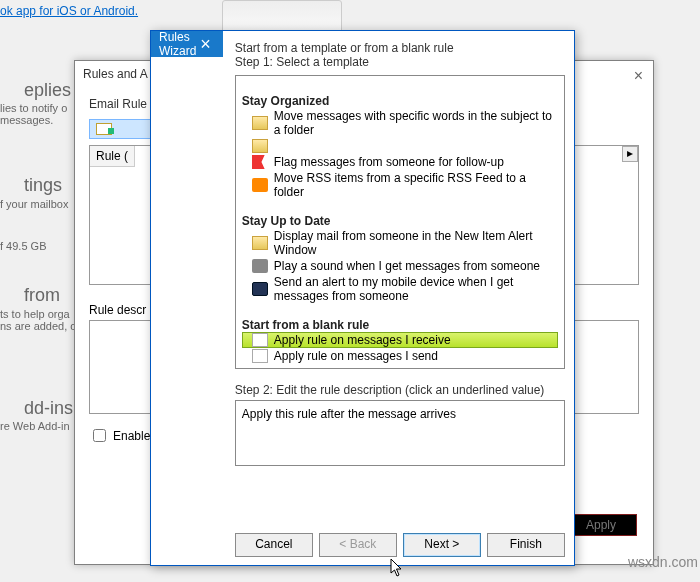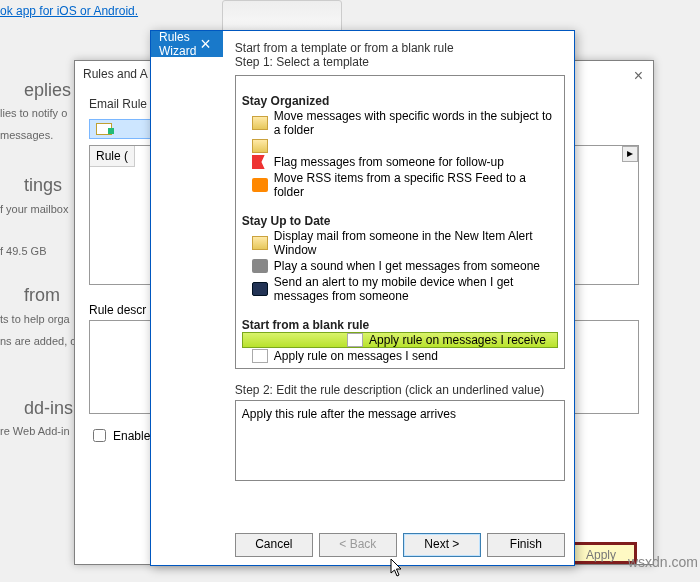--- a/index.html
+++ b/index.html
@@ -2,61 +2,61 @@
 <html><head>
 <meta charset="utf-8">
 <style>
 * { box-sizing: border-box; font-family: "Segoe UI", Tahoma, sans-serif; font-size: 12px; }
 body { margin: 0; width: 700px; height: 582px; background: #f0f0f0; position: relative; overflow: hidden; }
 
 
 .bg-link { position: absolute; top: 4px; left: 0; color: #0066cc; text-decoration: underline; font-size: 12px; }
 .bg-photo { position: absolute; top: 0; left: 222px; width: 120px; height: 50px; border: 1px solid #ccc; background: linear-gradient(#eee,#fff); border-radius: 3px; }
 .sec-title { position: absolute; left: 0; color: #666; font-size: 18px; font-weight: 300; padding-left: 24px; }
-.sec-desc { position: absolute; left: 0; color: #666; font-size: 11px; line-height: 22px; }
+.sec-desc { position: absolute; left: 0; color: #666; font-size: 11px; line-height: 12px; }
 
 
 .rules-dialog { position: absolute; left: 74px; top: 60px; width: 580px; height: 505px; background: #fff; border: 1px solid #808080; box-shadow: 0 0 8px rgba(0,0,0,.25); }
 .rules-title { height: 28px; padding: 6px 8px; color: #333; font-size: 12px; }
 .rules-close { position: absolute; right: 10px; top: 6px; color: #666; font-size: 16px; cursor: pointer; }
 .rules-body { padding: 8px 14px; }
 .tab-label { color: #333; margin-bottom: 6px; }
 .toolbar { padding: 2px 0; }
 .new-rule-btn { display: inline-flex; align-items: center; background: #cde6ff; border: 1px solid #7ab7ff; padding: 2px 6px; gap: 40px; }
 .new-rule-btn .ico { width: 16px; height: 12px; background: #fff; border: 1px solid #c0a030; margin-right: 4px; position: relative; }
 .new-rule-btn .ico::after{content:"";position:absolute;right:-3px;top:4px;width:6px;height:6px;background:#2b7;}
 .rule-grid { border: 1px solid #999; margin-top: 4px; height: 140px; }
 .rule-grid-hdr { background: #f4f4f4; border-bottom: 1px solid #ccc; padding: 3px 6px; display: inline-block; border-right: 1px solid #ccc; }
 .rule-grid-scroll { float: right; width: 16px; height: 16px; border: 1px solid #aaa; background: #eee; text-align: center; line-height: 12px; }
 .rule-desc-label { margin-top: 18px; }
 .rule-desc-box { border: 1px solid #999; height: 94px; margin-top: 3px; background: #fff; }
 .enable-row { margin-top: 12px; display: flex; align-items: center; gap: 4px; }
 .enable-row input { width: 13px; height: 13px; }
-.apply-btn { position: absolute; right: 16px; bottom: 0; width: 72px; height: 22px; background: #fef9c3; border: 3px solid #7f1d1d; color: #777; text-align: center; line-height: 20px; }
+.apply-btn { position: absolute; right: 16px; bottom: 28px; width: 72px; height: 22px; background: #000000; border: 1px solid #7f1d1d; color: #777; text-align: center; line-height: 20px; }
 
 
 .wizard { position: absolute; left: 150px; top: 30px; width: 425px; height: 536px; background: #fff; border: 1px solid #0057c0; box-shadow: 2px 2px 10px rgba(0,0,0,.3); display: flex; flex-direction: row; }
 .wizard-title { height: 26px; background: #1979ca; color: #fff; display: flex; align-items: center; padding: 0 8px; font-size: 12px; }
 .wizard-close { margin-left: auto; font-size: 18px; cursor: pointer; line-height: 18px; padding: 0 4px; }
 .wizard-body { padding: 10px 12px 8px 12px; flex: 1; display: flex; flex-direction: column; }
 .w-head { color: #333; }
 .w-sub { color: #333; margin-bottom: 6px; }
 .tpl-box { border: 1px solid #888; padding: 4px 6px; background: #fff; }
 .grp { font-weight: bold; color: #222; margin-top: 14px; }
 .item { display: flex; align-items: center; gap: 6px; padding: 1px 2px 1px 10px; cursor: default; }
 .item .ico { width: 16px; height: 14px; flex: none; }
-.item.sel { background: linear-gradient(#d9f36b, #b8e22c); border: 1px solid #7aa81c; padding: 0 11px 0 9px; justify-content: flex-end; }
+.item.sel { background: linear-gradient(#d9f36b, #b8e22c); border: 1px solid #7aa81c; padding: 0 11px 0 9px; }
 .ico-env { background: linear-gradient(#ffe9a6,#e6c75a); border: 1px solid #caa23d; }
 .ico-flag { background: #e33; clip-path: polygon(0 0, 80% 0, 60% 50%, 80% 100%, 0 100%); }
 .ico-rss { background: #f80; border-radius: 2px; }
 .ico-snd { background: #888; border-radius: 2px; }
 .ico-mob { background: #235; border: 1px solid #012; border-radius: 2px; }
 .ico-blank { background: #fff; border: 1px solid #aaa; }
 .step2-label { margin-top: 14px; color: #333; }
-.step2-box { border: 1px solid #888; margin-top: 3px; padding: 6px; height: 81px; background: #fff; }
+.step2-box { border: 1px solid #888; margin-top: 3px; padding: 6px; height: 66px; background: #fff; }
 .btn-row { margin-top: auto; padding-top: 10px; display: flex; gap: 6px; justify-content: flex-end; }
 .btn { width: 78px; height: 24px; border: 1px solid #8a8a8a; background: #efefef; text-align: center; line-height: 21px; cursor: pointer; }
 .btn.disabled { color: #9a9a9a; cursor: default; }
 .btn.primary { border: 1px solid #3c7fb1; box-shadow: inset 0 0 0 1px #bfe3ff; }
 
 .cursor { position: absolute; left: 390px; top: 558px; width: 14px; height: 20px; pointer-events: none; }
 .cursor svg { width: 14px; height: 20px; }
 
 .watermark { position: absolute; right: 2px; bottom: 12px; font-size: 14px; color: #888; }
 </style>

